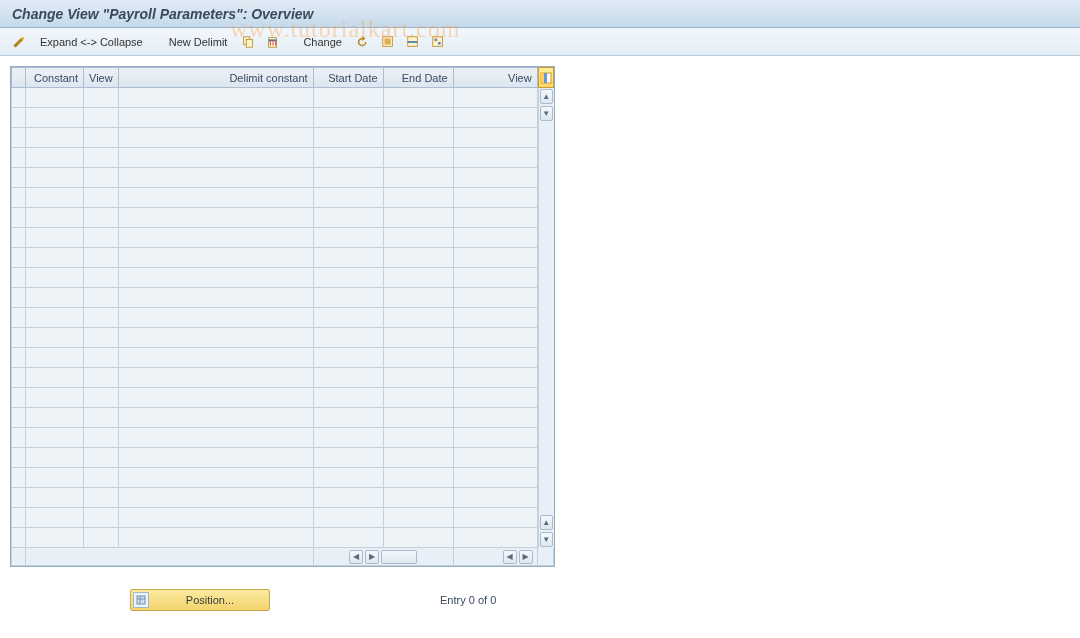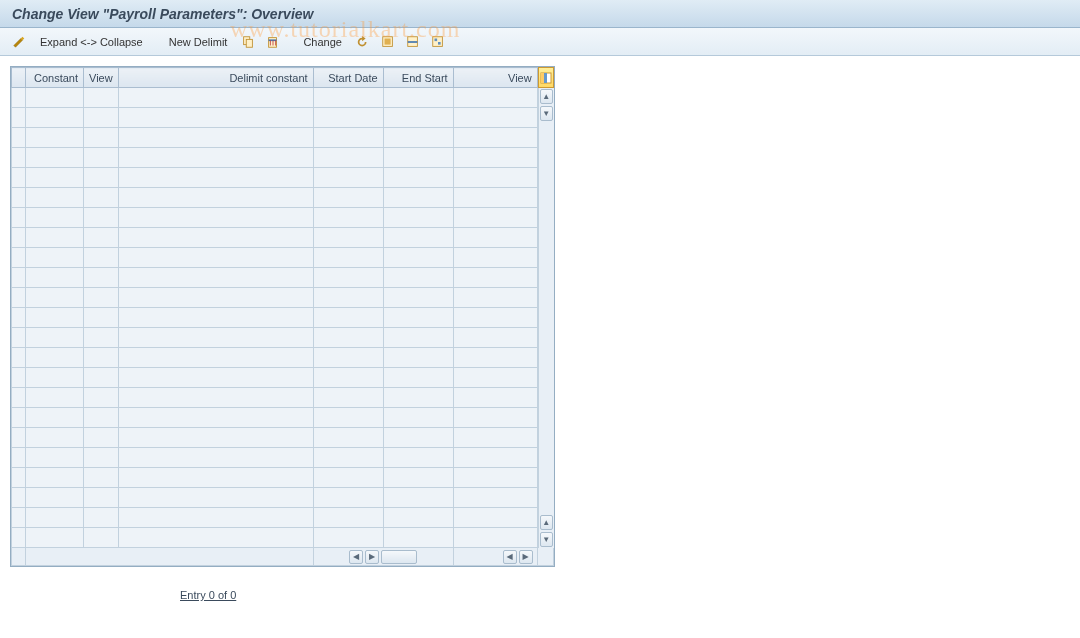--- a/index.html
+++ b/index.html
@@ -204,21 +204,20 @@
     }
     .position-btn .txt {
       flex: 1;
       text-align: center;
       font-size: 11px;
       color: #3a3a3a;
     }
     .entry-label {
       margin-left: 170px;
       color: #3a4a5c;
-      text-decoration: underline;
     }
     .watermark {
       position: absolute;
       top: 16px;
       left: 230px;
       font-size: 24px;
       color: rgba(255, 153, 51, 0.35);
       font-family: Georgia, serif;
       pointer-events: none;
       letter-spacing: 1px;
@@ -292,21 +291,21 @@
   <div class="content-area">
     <div class="table-container">
       <table class="data-table" id="main-table">
         <thead>
           <tr>
             <th class="corner-cell row-selector"></th>
             <th style="width:58px">Constant</th>
             <th style="width:28px">View</th>
             <th style="width:195px">Delimit constant</th>
             <th style="width:70px">Start Date</th>
-            <th style="width:70px">End Start</th>
+            <th style="width:70px">End Date</th>
             <th style="width:84px">View</th>
             <th style="width:16px;padding:0;"></th>
           </tr>
         </thead>
         <tbody id="tbody">
             <tr>
               <td class="row-selector"></td>
               <td></td>
               <td></td>
               <td></td>
@@ -570,17 +569,27 @@
         <div class="vscroll-btn">▲</div>
         <div class="vscroll-btn">▼</div>
         <div class="vscroll-track"></div>
         <div class="vscroll-btn">▲</div>
         <div class="vscroll-btn">▼</div>
       </div>
     </div>
   </div>
 
   <div class="footer">
+    <div class="position-btn">
+      <span class="icon-box">
+        <svg width="10" height="10" viewBox="0 0 10 10">
+            <rect x="1" y="1" width="8" height="8" fill="#d0e0f0" stroke="#7090b0"></rect>
+            <line x1="1" y1="4" x2="9" y2="4" stroke="#7090b0"></line>
+            <line x1="4" y1="1" x2="4" y2="9" stroke="#7090b0"></line>
+          </svg>
+      </span>
+      <span class="txt">Position...</span>
+    </div>
     <span class="entry-label">Entry 0 of 0</span>
   </div>
 
   <div class="watermark">www.tutorialkart.com</div>
 </div>
 
 </body></html>

